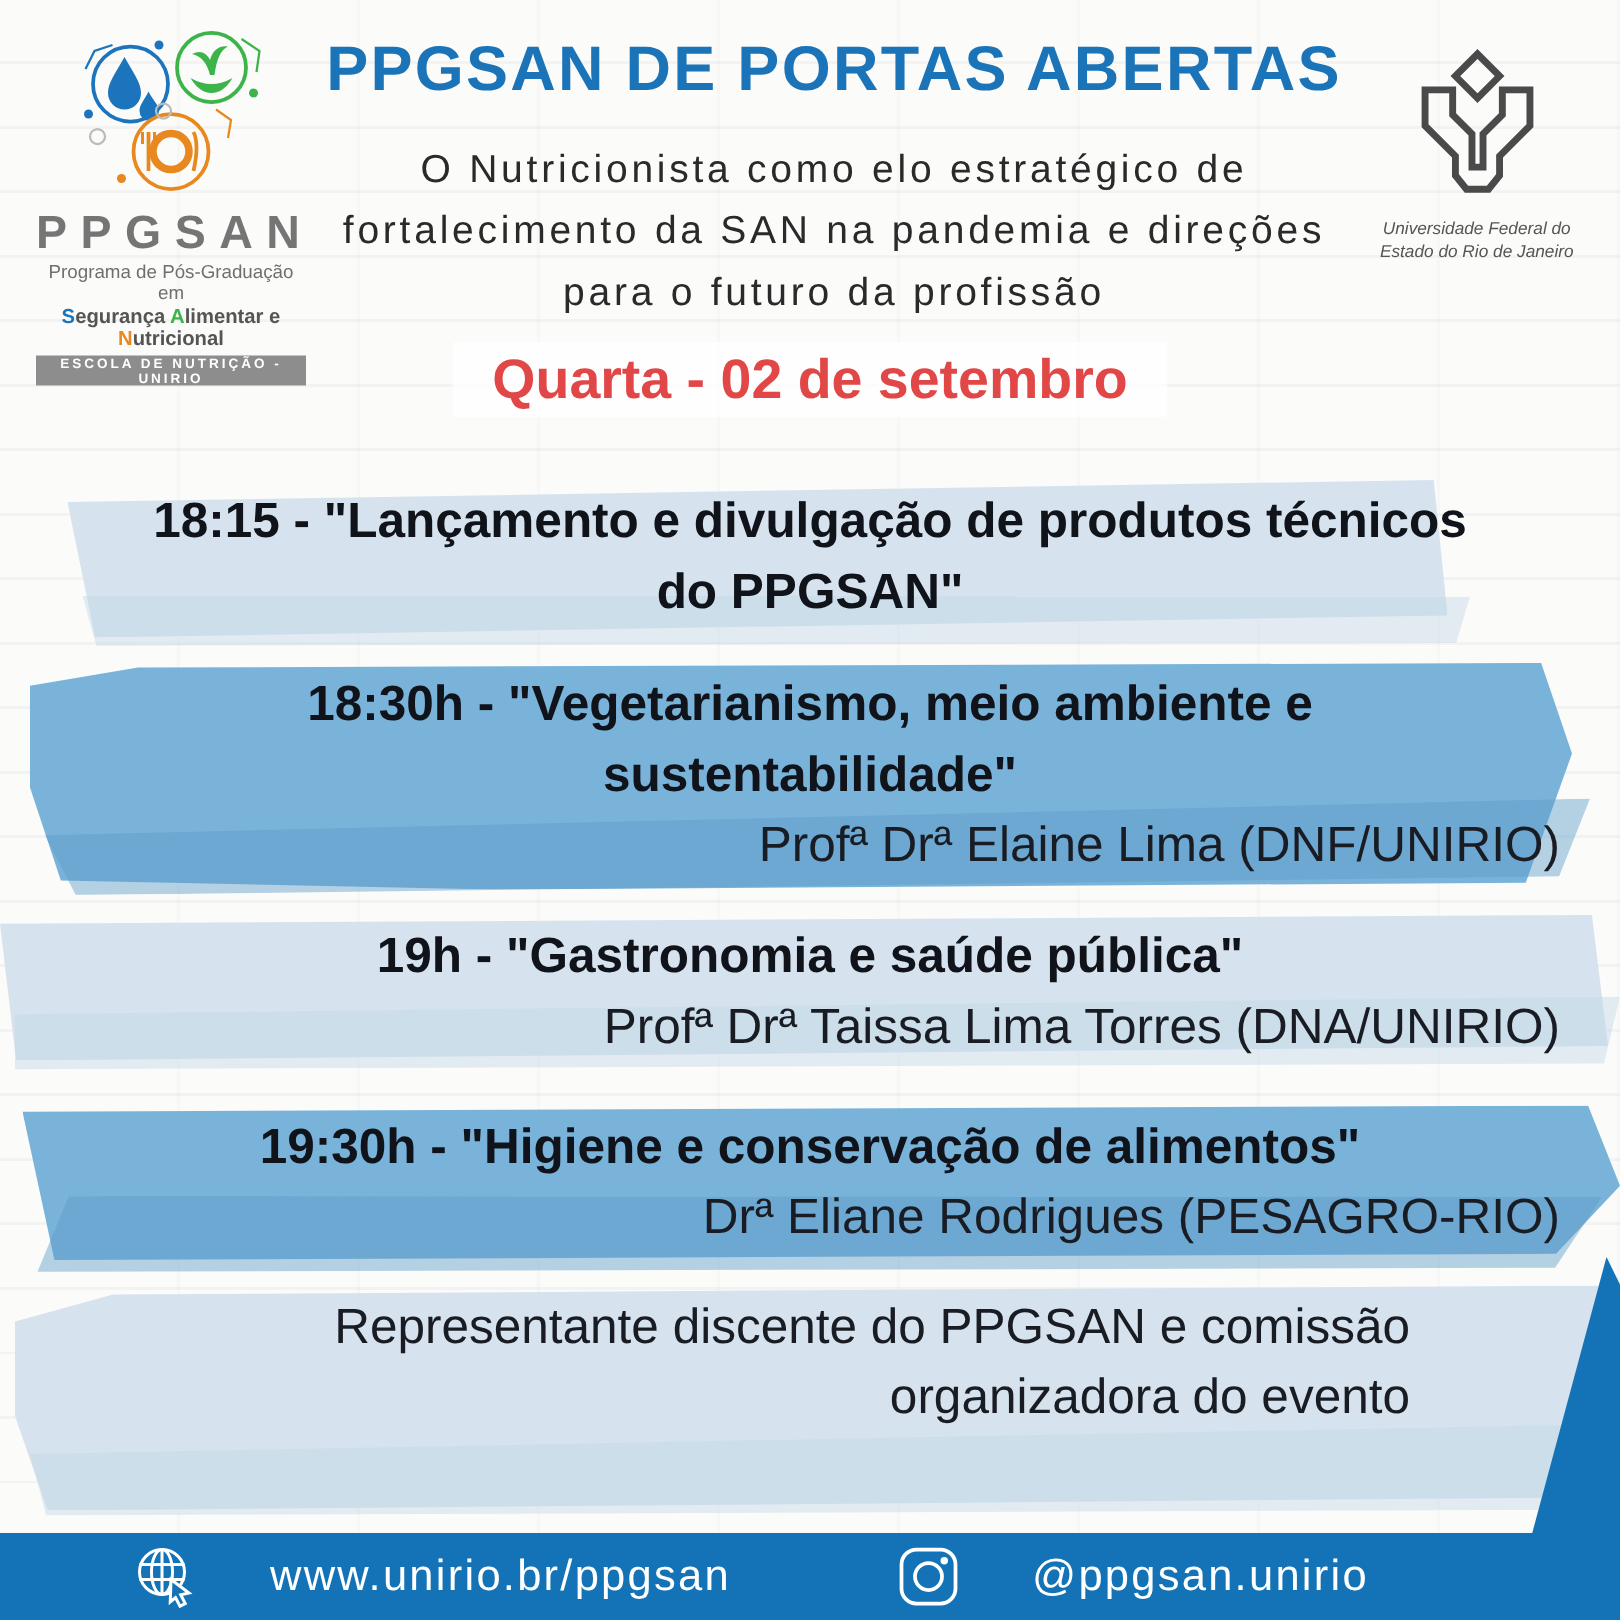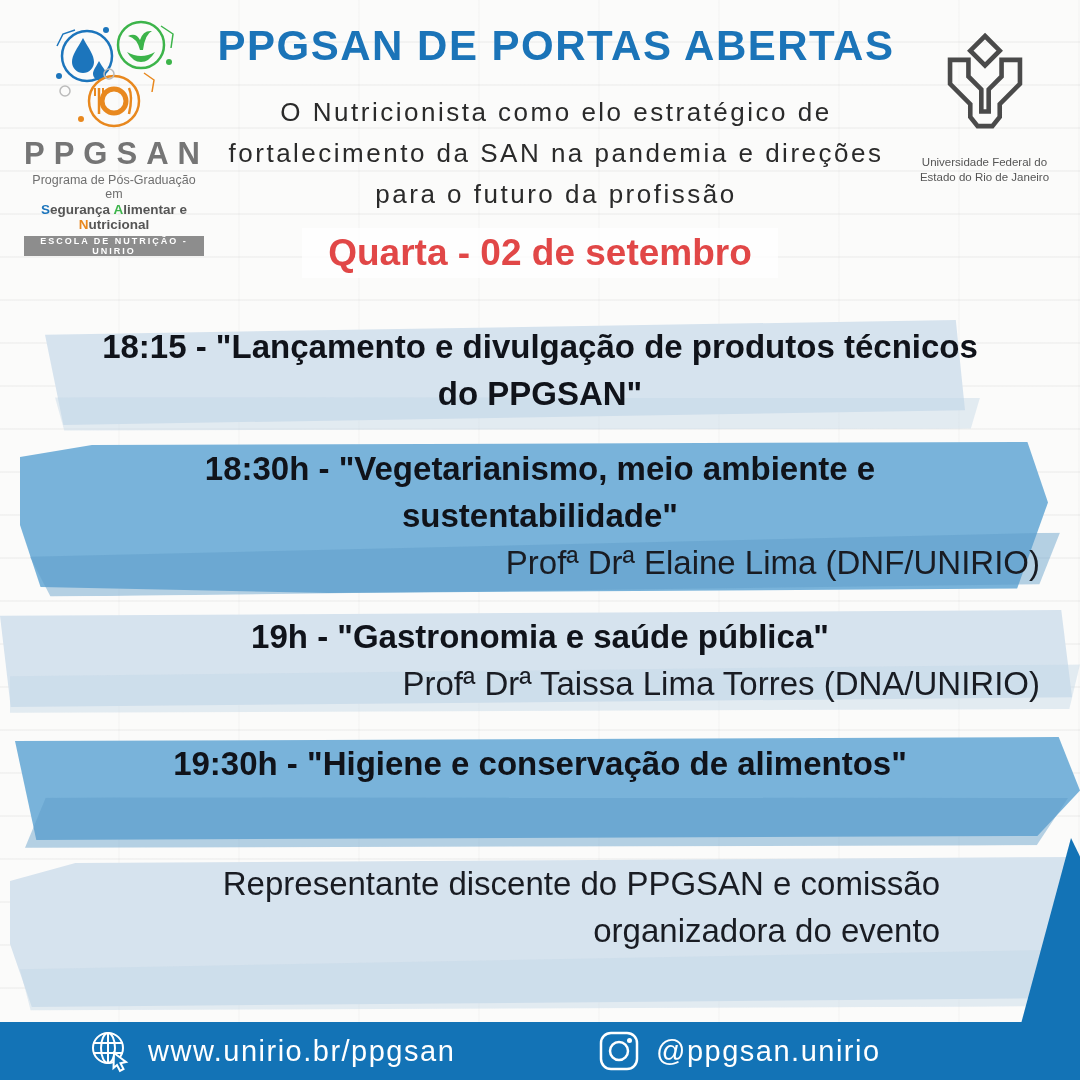--- a/index.html
+++ b/index.html
@@ -19,21 +19,21 @@
   .ppgsan-logo .l2{font-size:13.5px;font-weight:700;color:#555;margin-top:1px;}
   .ini-b{color:#1c75bc;} .ini-g{color:#3cb44a;} .ini-o{color:#e8881e;}
   .ppgsan-logo .banner{display:inline-block;background:#8d8d8d;color:#fff;font-size:9px;
       letter-spacing:2px;padding:0 8px;margin-top:4px;font-weight:700;}
   .title-block{position:absolute;left:196px;width:720px;top:22px;text-align:center;}
   .main-title{font-size:42px;font-weight:800;color:#1b74b8;letter-spacing:1.5px;}
   .subtitle{margin-top:22px;font-size:26px;line-height:41px;letter-spacing:2.5px;color:#2a2a2a;}
   .unirio-logo{position:absolute;right:18px;top:32px;width:155px;text-align:center;color:#4a4a4a;}
   .unirio-logo .uname{font-family:"Liberation Serif","DejaVu Serif",serif;font-size:30px;
       letter-spacing:4px;margin-top:4px;}
-  .unirio-logo .usub{font-size:11.5px;color:#555;line-height:15px;margin-top:19px;}
+  .unirio-logo .usub{font-size:11.5px;color:#555;line-height:15px;margin-top:9px;font-style:italic;}
   
   .date-heading{position:absolute;left:0;width:100%;top:228px;text-align:center;
       font-size:37px;font-weight:700;color:#e14747;}
   .date-heading .hl{display:inline-block;background:rgba(255,255,255,.75);padding:4px 26px;}
   
   .item{position:absolute;left:40px;right:40px;text-align:center;padding-top:3px;}
   .item .bg{position:absolute;top:0;bottom:0;}
   .item .bg.b2{opacity:.45;transform:skewY(-.4deg);}
   .light .bg{background:#d6e3ee;}
   .medium .bg{background:#79b3da;}
@@ -59,21 +59,21 @@
   #item5{top:857px;height:147px;}
   #item5 .bg.b1{left:-30px;right:-60px;clip-path:polygon(0 16%,6% 4%,98% 0,100% 60%,99% 94%,2% 100%,0 58%);}
   #item5 .bg.b2{left:-20px;right:-45px;top:64%;bottom:-2%;clip-path:polygon(0 22%,100% 0,98% 100%,1% 94%);}
   #item5 .sch-speaker{max-width:800px;}
   
   .footer{position:absolute;left:0;top:1022px;width:100%;height:58px;background:#1373b6;}
   .wedge{position:absolute;right:0;top:838px;width:75px;height:184px;background:#1373b6;
       clip-path:polygon(88% 0,100% 10%,100% 100%,22% 100%);}
   .f-item{position:absolute;top:0;height:58px;display:flex;align-items:center;gap:16px;color:#fff;}
   .f-web{left:88px;} .f-insta{left:598px;}
-  .f-text{font-size:29px;letter-spacing:1.5px;font-weight:400;}
+  .f-text{font-size:29px;letter-spacing:1.5px;font-weight:400;margin-left:32px;}
   .icon{display:inline-flex;align-items:center;justify-content:center;}
 </style>
 </head>
 <body>
 
 <div class="poster">
 
   <div class="ppgsan-logo">
     <span class="icon">
       <svg width="140" height="112" viewBox="0 0 130 112">
@@ -149,20 +149,21 @@
     <div class="bg b1"></div>
     <div class="bg b2"></div>
     <div class="txt sch-title">19h - "Gastronomia e saúde pública"</div>
     <div class="txt sch-speaker">Profª Drª Taissa Lima Torres (DNA/UNIRIO)</div>
   </div>
 
   <div class="item medium" id="item4">
     <div class="bg b1"></div>
     <div class="bg b2"></div>
     <div class="txt sch-title">19:30h - "Higiene e conservação de alimentos"</div>
+    <div class="txt sch-speaker">Drª Eliane Rodrigues (PESAGRO-RIO)</div>
   </div>
 
   <div class="item light" id="item5">
     <div class="bg b1"></div>
     <div class="bg b2"></div>
     <div class="txt sch-speaker">Representante discente do PPGSAN e comissão organizadora do evento</div>
   </div>
 
   <div class="wedge"></div>
   <div class="footer">

